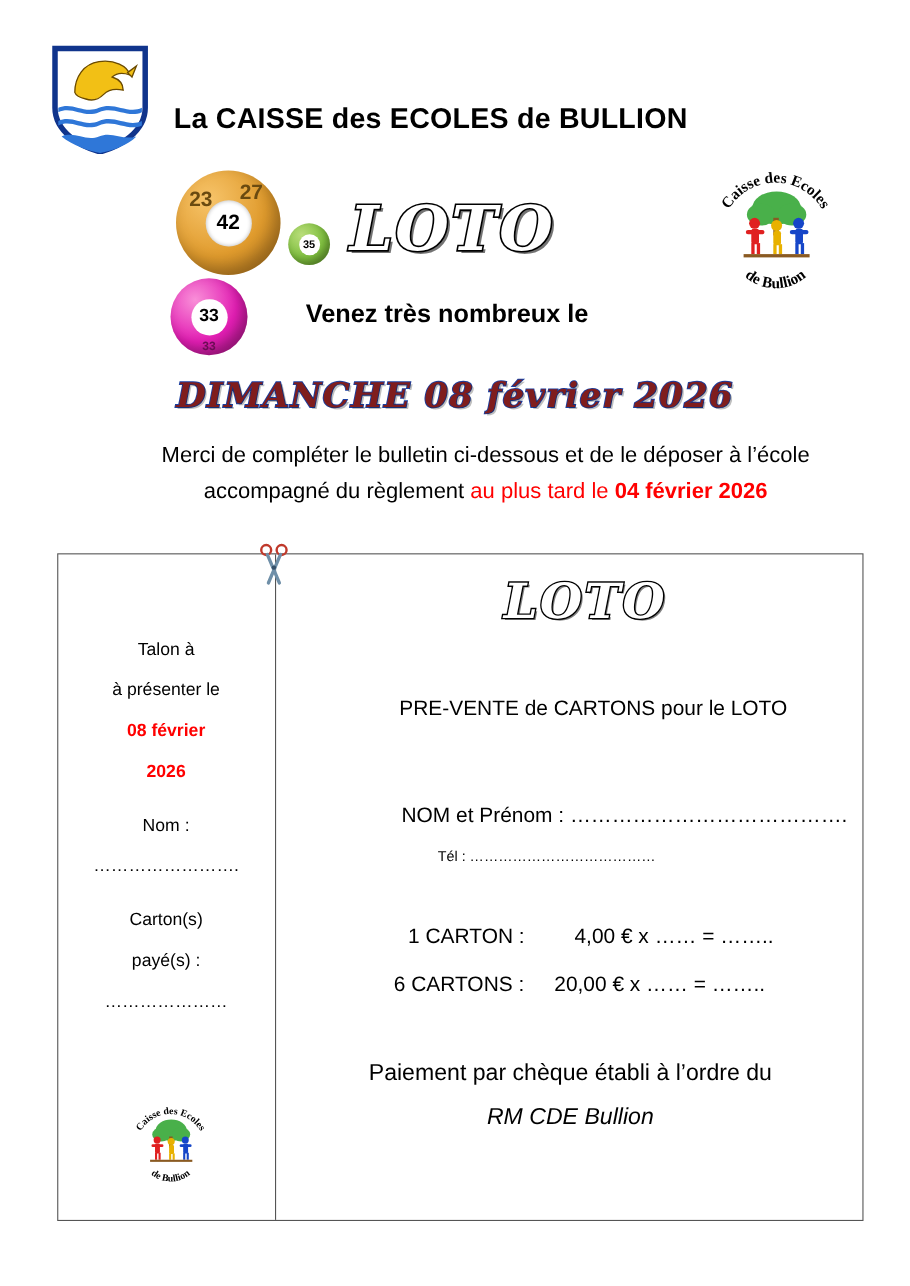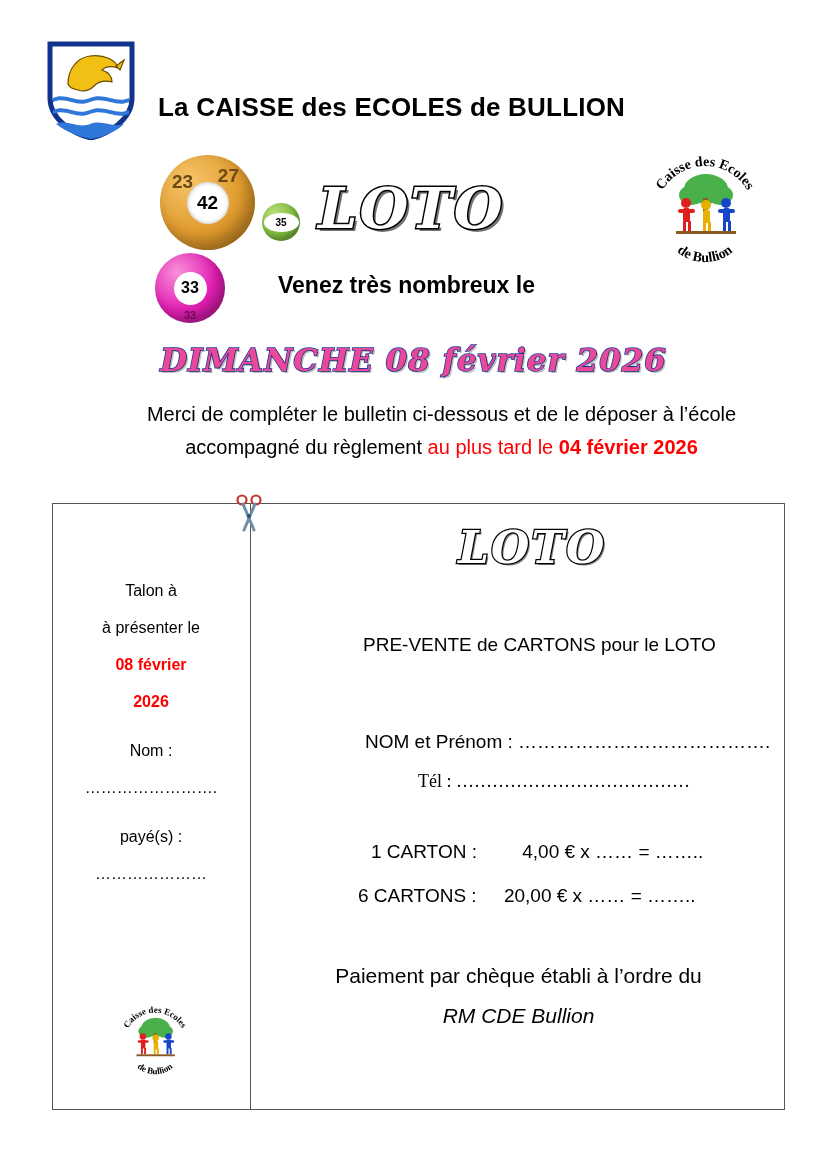--- a/index.html
+++ b/index.html
@@ -77,21 +77,21 @@
     color: #6a4a10;
     font-weight: bold;
   }
   .ball-35 {
     left: 262px; top: 203px;
     width: 38px; height: 38px;
     background: radial-gradient(circle at 32% 28%, #b9dd7a 0%, #7fbf3f 55%, #5d9126 100%);
     box-shadow: inset -3px -4px 7px rgba(0,0,0,0.25);
   }
   .ball-35 .inner {
-    width: 35px; height: 19px;
+    width: 19px; height: 19px;
     font-size: 10px;
     text-align: center;
   }
   .ball-33 {
     left: 155px; top: 253px;
     width: 70px; height: 70px;
     background: radial-gradient(circle at 32% 28%, #f98fd8 0%, #e21eb3 55%, #a81585 100%);
     box-shadow: inset -5px -6px 11px rgba(0,0,0,0.25);
     text-align: center;
   }
@@ -146,21 +146,21 @@
     position: absolute;
     left: 0;
     top: 342px;
     width: 827px;
     text-align: center;
     font-family: "DejaVu Serif", serif;
     font-weight: bold;
     font-style: italic;
     font-size: 31px;
     letter-spacing: 1px;
-    color: #ec4899;
+    color: #7f1d1d;
     -webkit-text-stroke: 1.6px #1a3fa0;
     paint-order: stroke fill;
     text-shadow: 2px 2px 0 rgba(0,0,0,0.25);
   }
   .instr {
     position: absolute;
     left: 0;
     top: 398px;
     width: 827px;
     text-align: center;
@@ -249,24 +249,23 @@
     font-size: 19px;
   }
   .field-nom {
     position: absolute;
     left: 312px;
     top: 227px;
     font-size: 19px;
   }
   .field-tel {
     position: absolute;
-    left: 365px;
+    left: 345px;
     top: 267px;
-    font-size: 18px;
-    font-family: Liberation Serif, serif;
+    font-size: 13px;
   }
   .price-1 {
     position: absolute;
     left: 318px;
     top: 337px;
     font-size: 19px;
   }
   .price-6 {
     position: absolute;
     left: 305px;
@@ -403,20 +402,21 @@
 
   <div class="stub">
     <div>Talon à</div>
     <div>à présenter le</div>
     <div class="red">08 février</div>
     <div class="red">2026</div>
     <div class="stub-gap"></div>
     <div>Nom :</div>
     <div>…………………….</div>
     <div class="stub-gap"></div>
+    <div>Carton(s)</div>
     <div>payé(s) :</div>
     <div>…………………</div>
   </div>
 
   <div class="stub-logo">
     <svg viewBox="0 0 130 125" width="84" height="80">
       <defs>
         <path id="arcTop2" d="M 16 72 A 49 49 0 0 1 114 72"></path>
         <path id="arcBot2" d="M 22 76 A 43 43 0 0 0 108 76"></path>
       </defs>

